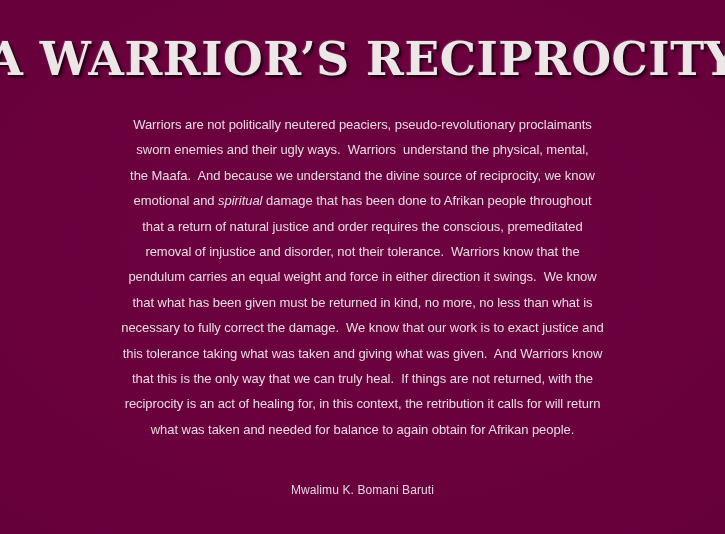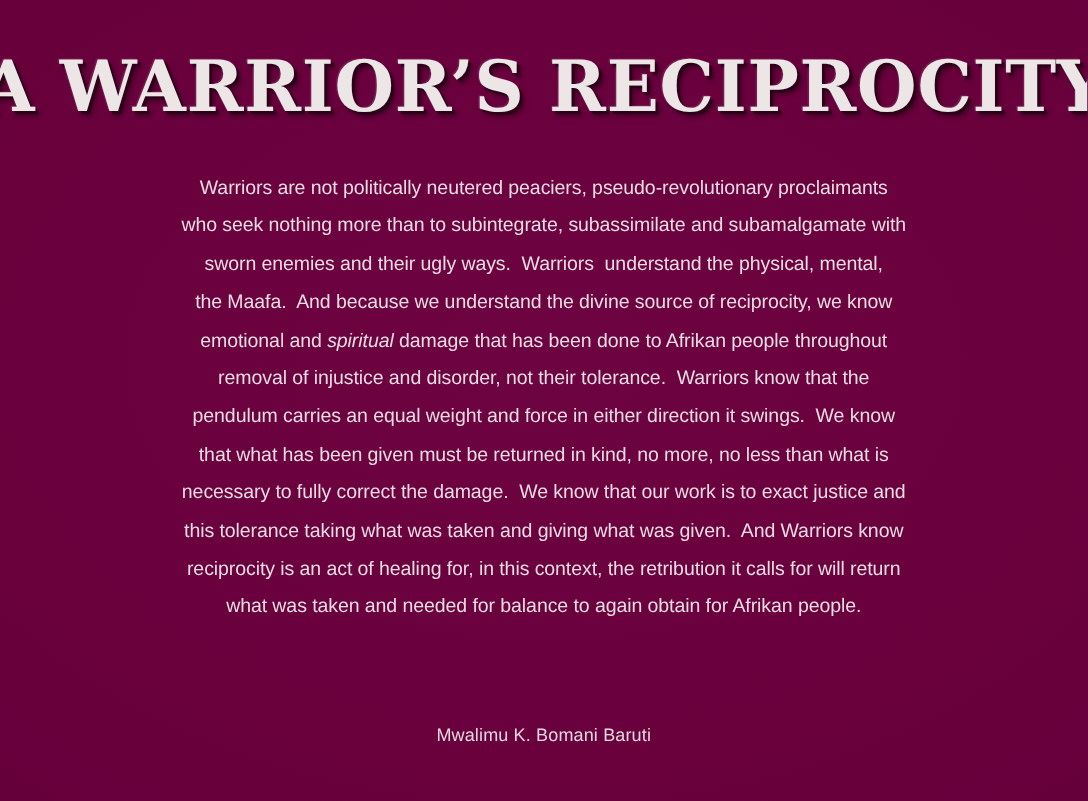--- a/index.html
+++ b/index.html
@@ -92,28 +92,29 @@
 <body>
 
 <div id="poster">
 
   <div id="title-wrap">
     <h1 id="poster-title">A WARRIOR’S RECIPROCITY</h1>
   </div>
 
   <div id="body-block">
     <span class="body-line">Warriors are not politically neutered peaciers, pseudo-revolutionary proclaimants</span>
-    <span class="body-line">who seek nothing more than to subintegrate, subassimilate and subamalgamate with</span>
     <span class="body-line">sworn enemies and their ugly ways.  Warriors  understand the physical, mental,</span>
     <span class="body-line">the Maafa.  And because we understand the divine source of reciprocity, we know</span>
     <span class="body-line"><span>emotional and </span><span class="italic">spiritual</span><span> damage that has been done to Afrikan people throughout</span></span>
+    <span class="body-line">that a return of natural justice and order requires the conscious, premeditated</span>
     <span class="body-line">removal of injustice and disorder, not their tolerance.  Warriors know that the</span>
     <span class="body-line">pendulum carries an equal weight and force in either direction it swings.  We know</span>
     <span class="body-line">that what has been given must be returned in kind, no more, no less than what is</span>
     <span class="body-line">necessary to fully correct the damage.  We know that our work is to exact justice and</span>
     <span class="body-line">this tolerance taking what was taken and giving what was given.  And Warriors know</span>
+    <span class="body-line">that this is the only way that we can truly heal.  If things are not returned, with the</span>
     <span class="body-line">reciprocity is an act of healing for, in this context, the retribution it calls for will return</span>
     <span class="body-line">what was taken and needed for balance to again obtain for Afrikan people.</span>
   </div>
 
   <div id="attribution">Mwalimu K. Bomani Baruti</div>
 
 </div>
 
 </body></html>

